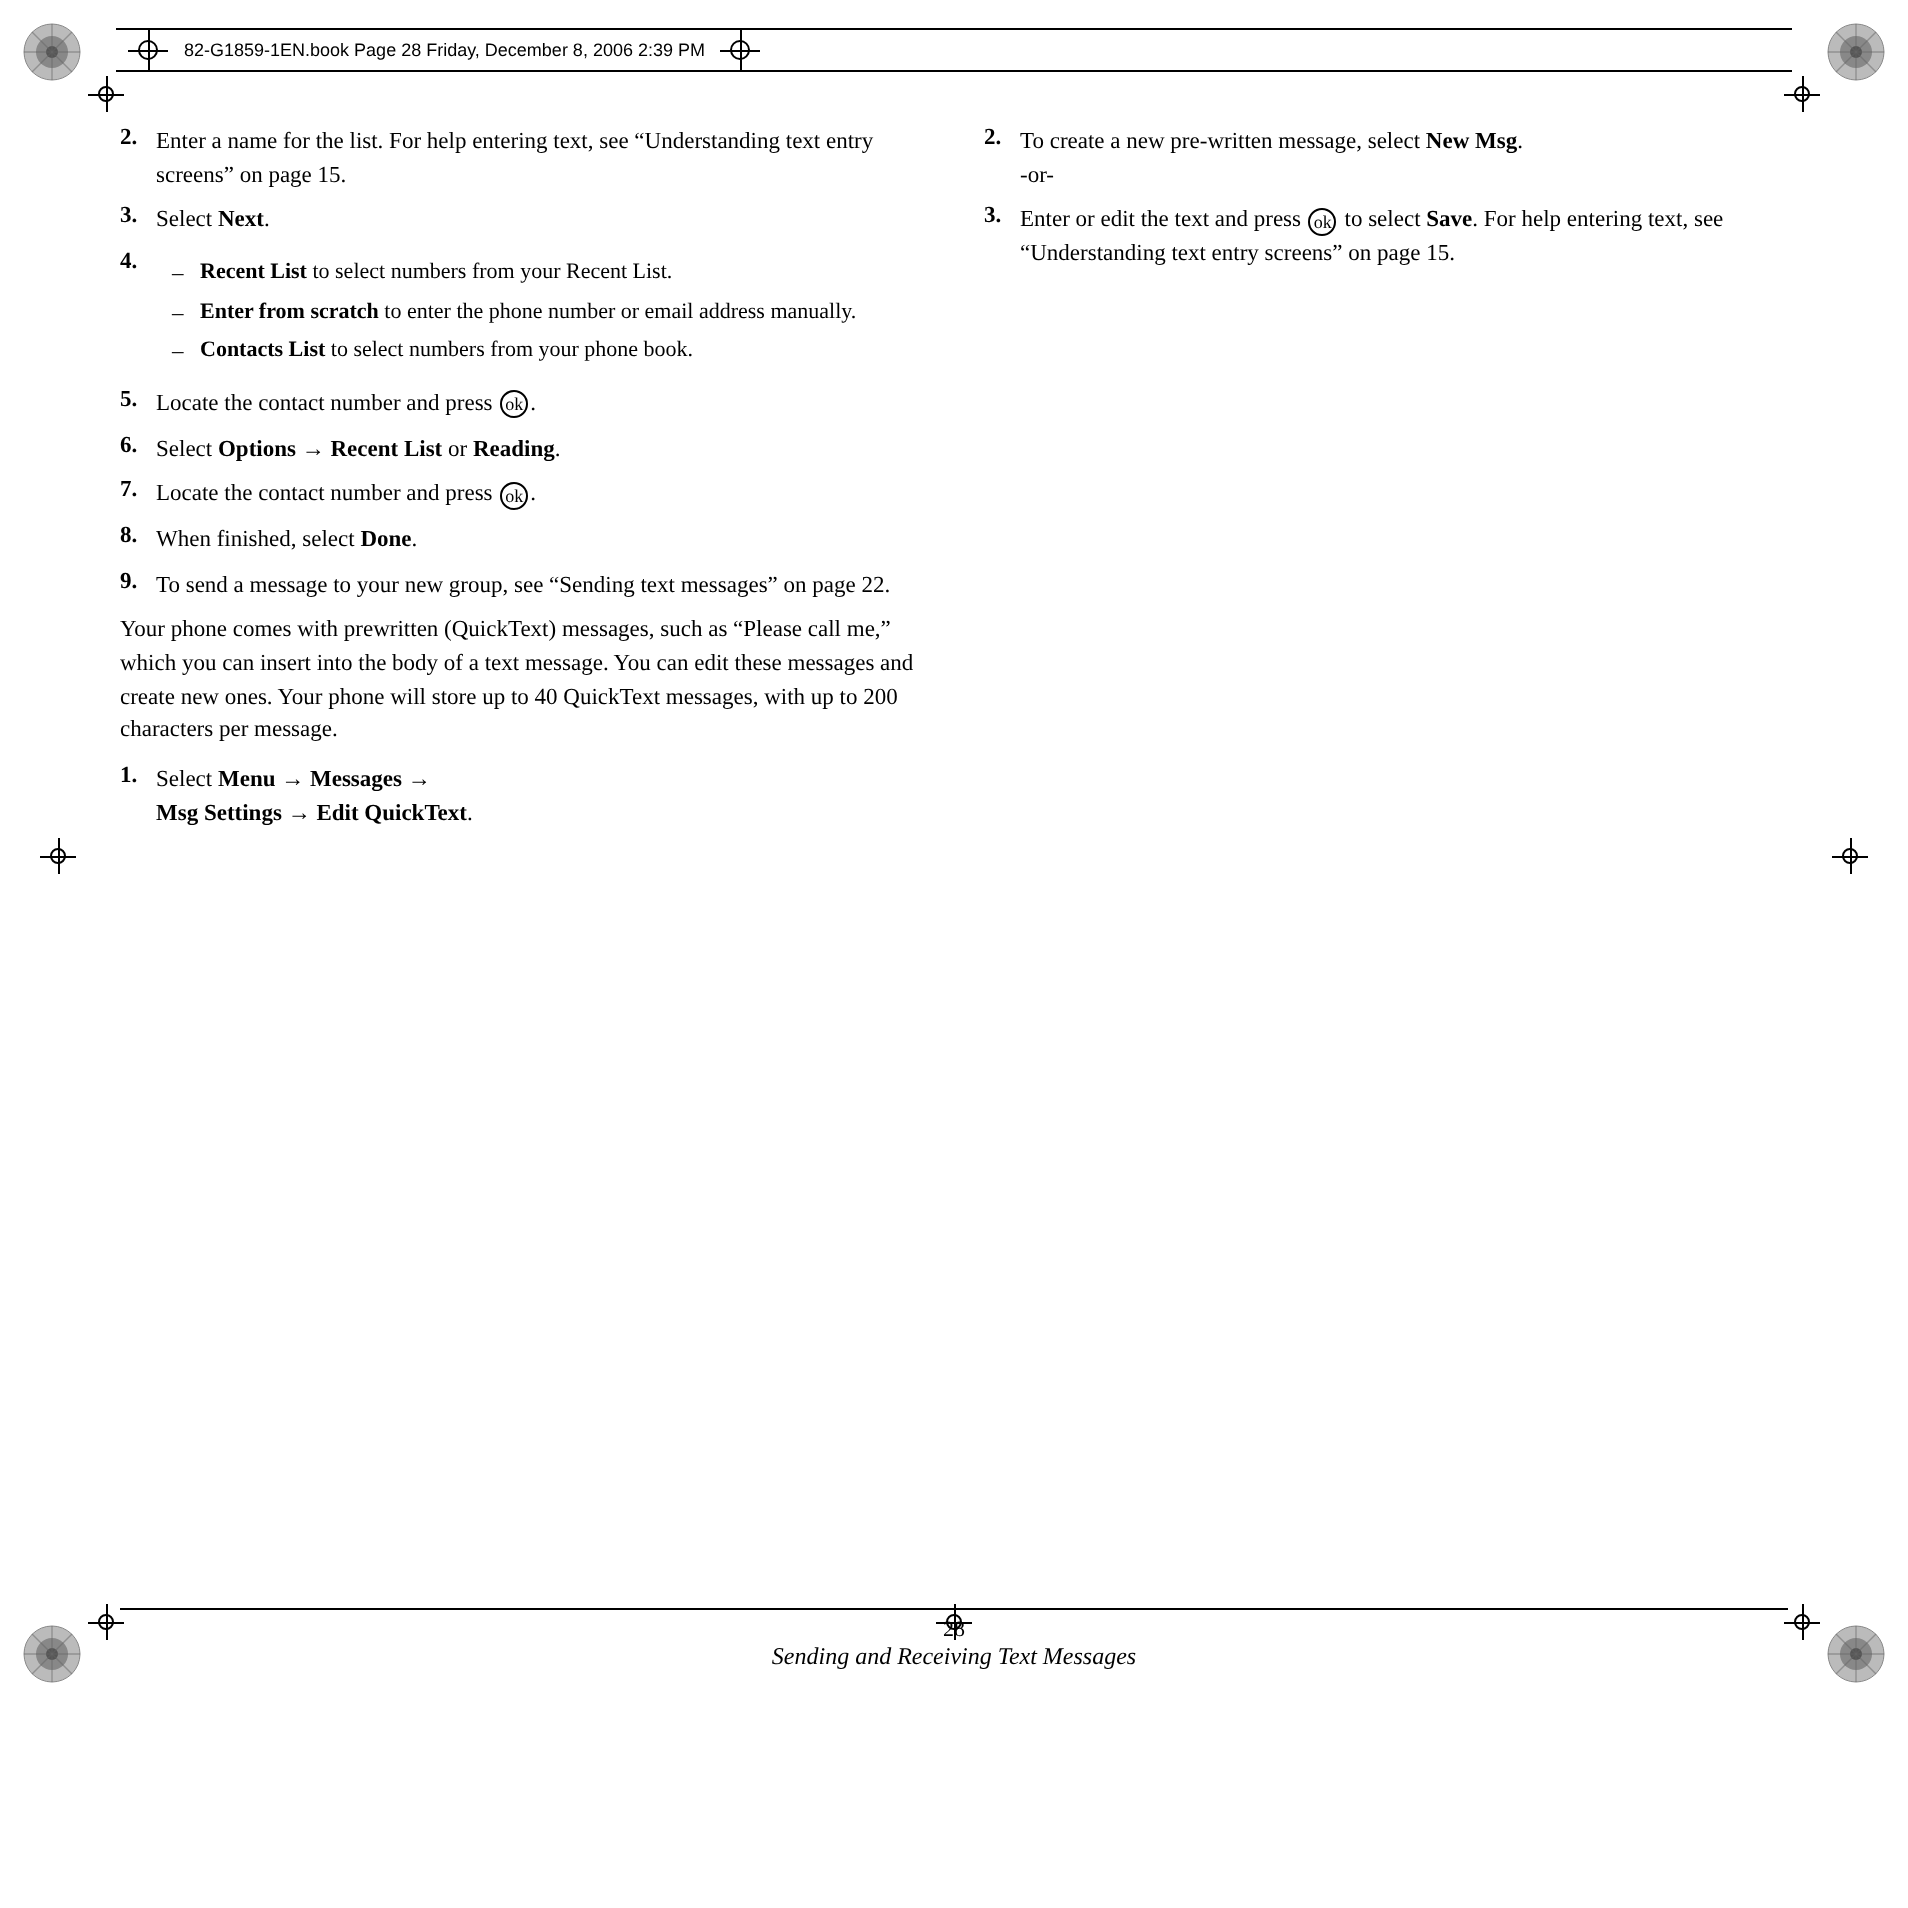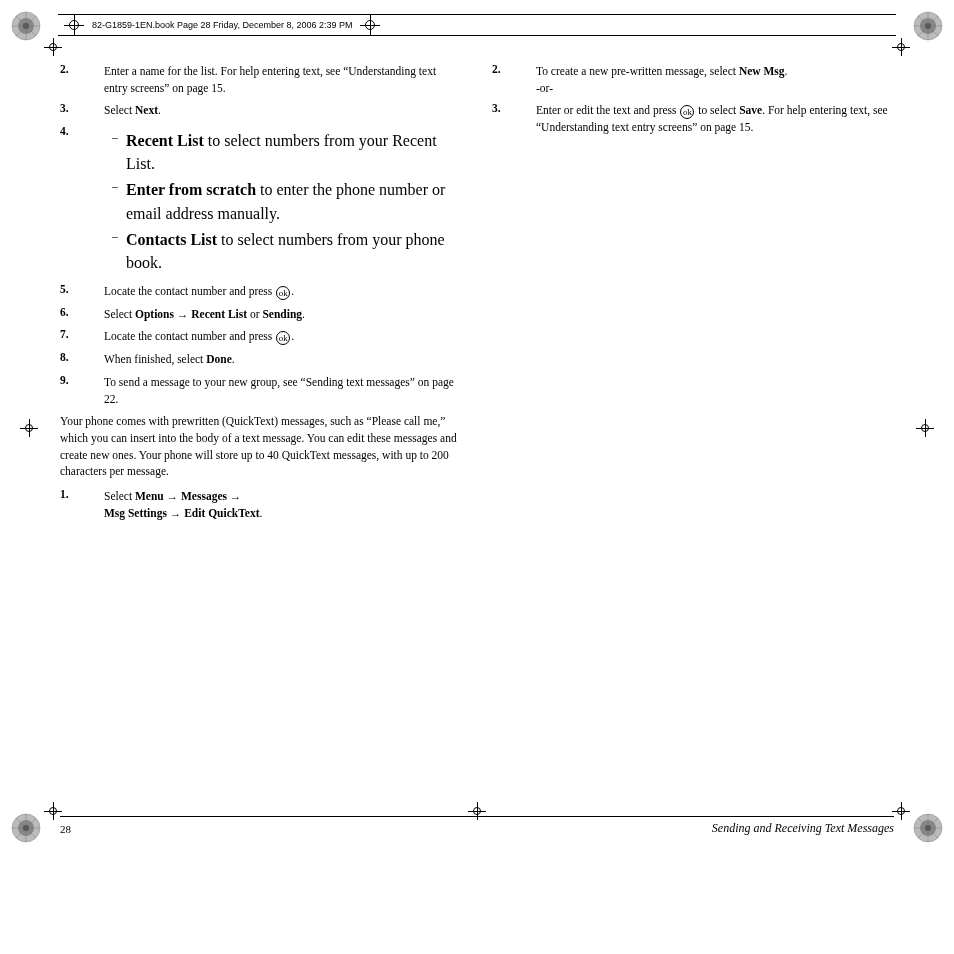--- a/index.html
+++ b/index.html
@@ -54,21 +54,20 @@
     .list-num {
       font-size: 11.5px;
       font-weight: bold;
       min-width: 14px;
     }
 
     .list-content {
       flex: 1;
       font-size: 11.5px;
       line-height: 1.45;
-      margin-left: 26px;
     }
 
     
     .sub-list {
       margin-top: 4px;
       margin-left: 8px;
     }
 
     .sub-item {
       display: flex;
@@ -76,21 +75,21 @@
       margin-bottom: 3px;
     }
 
     .sub-dash {
       min-width: 10px;
       font-size: 11.5px;
     }
 
     .sub-content {
       flex: 1;
-      font-size: 16px;
+      font-size: 11px;
       line-height: 1.45;
     }
 
     b, strong {
       font-weight: bold;
     }
 
     
     .section-heading {
       font-size: 14px;
@@ -117,20 +116,21 @@
     .footer {
       position: absolute;
       bottom: 20px;
       left: 60px;
       right: 60px;
       display: flex;
       justify-content: space-between;
       align-items: center;
       border-top: 1px solid #000;
       padding-top: 4px;
+      flex-direction: column;
     }
 
     .footer-page {
       font-size: 11px;
     }
 
     .footer-title {
       font-size: 12px;
       font-style: italic;
     }
@@ -242,21 +242,21 @@
         </div>
       </div>
 
       <div class="list-item">
         <span class="list-num">5.</span>
         <span class="list-content">Locate the contact number and press <span class="ok-icon">ok</span>.</span>
       </div>
 
       <div class="list-item">
         <span class="list-num">6.</span>
-        <span class="list-content">Select <b>Options</b> → <b>Recent List</b> or <b>Sending</b>.</span>
+        <span class="list-content">Select <b>Options</b> → <b>Recent List</b> or <b>Reading</b>.</span>
       </div>
 
       <div class="list-item">
         <span class="list-num">7.</span>
         <span class="list-content">Locate the contact number and press <span class="ok-icon">ok</span>.</span>
       </div>
 
       <div class="list-item">
         <span class="list-num">8.</span>
         <span class="list-content">When finished, select <b>Done</b>.</span>

